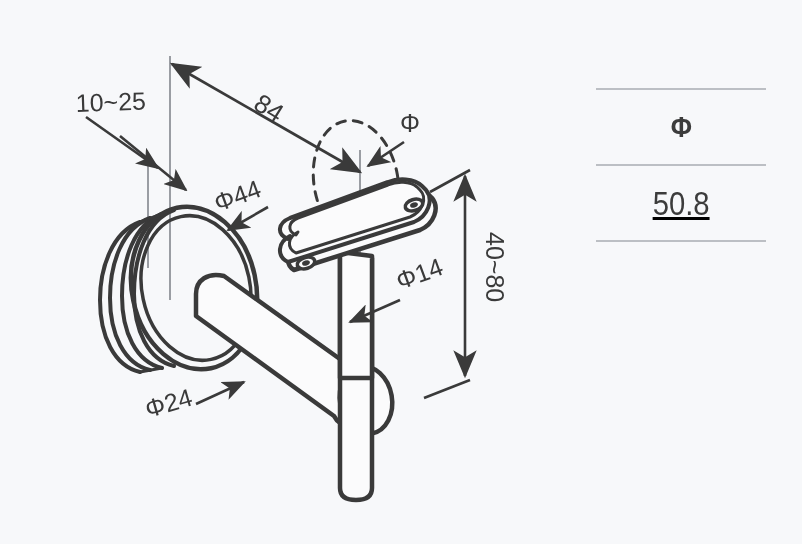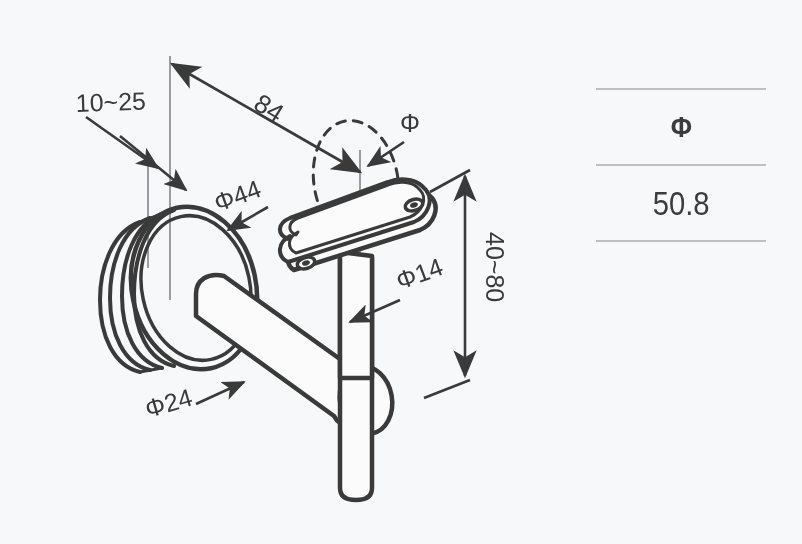--- a/index.html
+++ b/index.html
@@ -29,20 +29,21 @@
   }
   .spec-row {
     height: 74px;
     border-top: 2px solid #bcbfc4;
     display: flex;
     align-items: center;
     justify-content: center;
   }
   .spec-row.last {
     border-bottom: 2px solid #bcbfc4;
+    text-decoration: underline;
   }
   .spec-cell {
     font-family: "Liberation Sans", sans-serif;
     font-size: 34px;
     color: #3c3c3c;
     letter-spacing: 0px;
     transform: scaleX(0.86);
   }
   .spec-cell.header {
     font-size: 30px;

